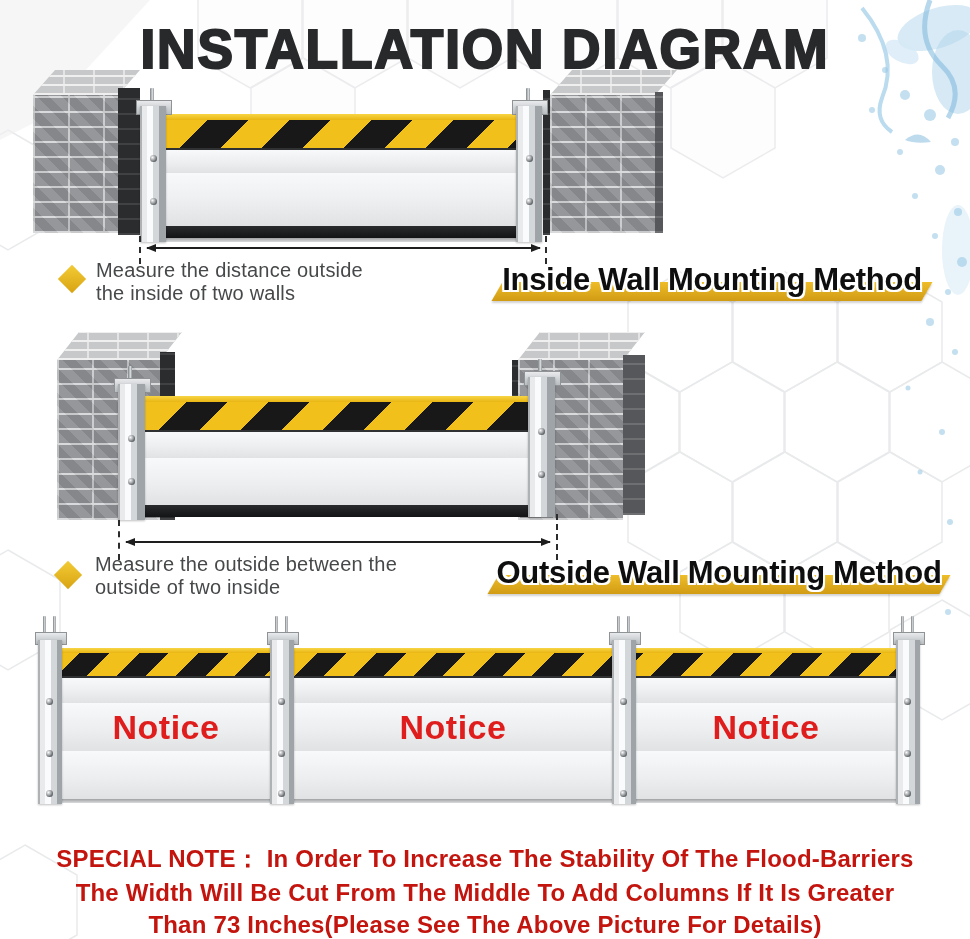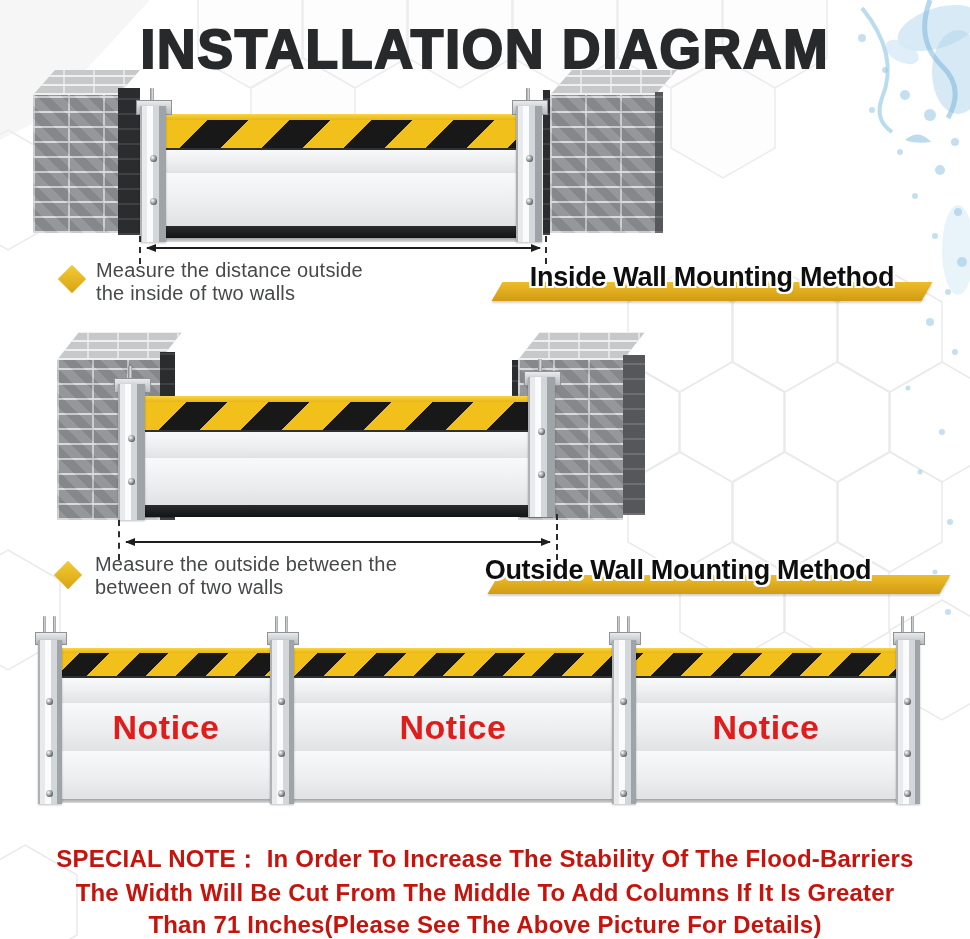--- a/index.html
+++ b/index.html
@@ -46,21 +46,21 @@
   .dim{height:0;border-top:2px solid #1e1e1e;}
   .ah{width:0;height:0;position:absolute;border-style:solid;}
   .ah-l{border-width:4.5px 10px 4.5px 0;border-color:transparent #1e1e1e transparent transparent;left:-1px;top:-5.5px;}
   .ah-r{border-width:4.5px 0 4.5px 10px;border-color:transparent transparent transparent #1e1e1e;right:-1px;top:-5.5px;}
   
   .diamond{width:20px;height:20px;transform:rotate(45deg);
            background:linear-gradient(135deg,#f2cb35,#d9a312);}
   .cap{position:absolute;font-size:20px;color:#46484a;letter-spacing:.2px;white-space:nowrap;}
   .ribbon{position:absolute;height:19px;transform:skewX(-30deg);
           background:linear-gradient(180deg,#eebd2a,#d19b13);box-shadow:1px 2px 2px rgba(0,0,0,.18);}
-  .ribbon-label{position:absolute;font-size:27px;font-weight:bold;color:#0e0e0e;white-space:nowrap;
+  .ribbon-label{position:absolute;font-size:31px;font-weight:bold;color:#0e0e0e;white-space:nowrap;
           letter-spacing:-.3px;transform:translateX(-50%);
           text-shadow:-2px -2px 0 #fff,2px -2px 0 #fff,-2px 2px 0 #fff,2px 2px 0 #fff,0 -2px 0 #fff,0 2px 0 #fff,-2px 0 0 #fff,2px 0 0 #fff;}
   
   .notice{position:absolute;font-size:34px;font-weight:bold;color:#e01d1d;
           text-align:center;letter-spacing:.5px;}
   
   .note-line{position:absolute;left:0;width:970px;text-align:center;font-size:24px;
              font-weight:bold;color:#c3140e;letter-spacing:.2px;}
 </style>
 </head>
@@ -215,24 +215,24 @@
     <div class="abs ext" style="left:118px;top:190px;height:40px;"></div>
     <div class="abs ext" style="left:556px;top:184px;height:46px;"></div>
     <div class="abs dim" style="left:126px;top:211px;width:424px;">
       <span class="ah ah-l"></span>
       <span class="ah ah-r"></span>
     </div>
   </div>
 
   <div class="abs diamond" style="left:58px;top:565px;"></div>
   <div class="cap" style="left:95px;top:553px;">Measure the outside between the</div>
-  <div class="cap" style="left:95px;top:576px;">between of two walls</div>
+  <div class="cap" style="left:95px;top:576px;">outside of two inside</div>
 
   <div class="ribbon" style="left:493px;top:575px;width:452px;"></div>
-  <div class="ribbon-label" style="left:678px;top:555px;">Outside Wall Mounting Method</div>
+  <div class="ribbon-label" style="left:719px;top:555px;">Outside Wall Mounting Method</div>
 
   <div class="abs" style="left:38px;top:612px;width:882px;height:200px;">
 
     <div class="abs hz-edge" style="left:12px;top:36px;width:858px;height:5px;"></div>
     <div class="abs hazard-sm" style="left:12px;top:41px;width:858px;height:23px;"></div>
     <div class="abs board" style="left:12px;top:66px;width:858px;height:25px;"></div>
     <div class="abs board" style="left:12px;top:91px;width:858px;height:48px;"></div>
     <div class="abs board" style="left:12px;top:139px;width:858px;height:48px;"></div>
     <div class="abs baseline" style="left:12px;top:187px;width:858px;height:4px;"></div>
 
@@ -269,15 +269,15 @@
     <div class="abs bracket" style="left:855px;top:20px;width:30px;height:11px;"></div>
     <div class="abs post" style="left:858px;top:28px;width:24px;height:164px;">
       <div class="screw" style="position:absolute;left:8px;top:58px;"></div>
       <div class="screw" style="position:absolute;left:8px;top:110px;"></div>
       <div class="screw" style="position:absolute;left:8px;top:150px;"></div>
     </div>
   </div>
 
   <div class="note-line" style="top:879px;">The Width Will Be Cut From The Middle To Add Columns If It Is Greater</div>
   <div class="note-line" style="top:843px;">SPECIAL NOTE：  In Order To Increase The Stability Of The Flood-Barriers</div>
-  <div class="note-line" style="top:911px;">Than 71 Inches(Please See The Above Picture For Details)</div>
+  <div class="note-line" style="top:911px;">Than 73 Inches(Please See The Above Picture For Details)</div>
 
 </div>
 
 </body></html>

